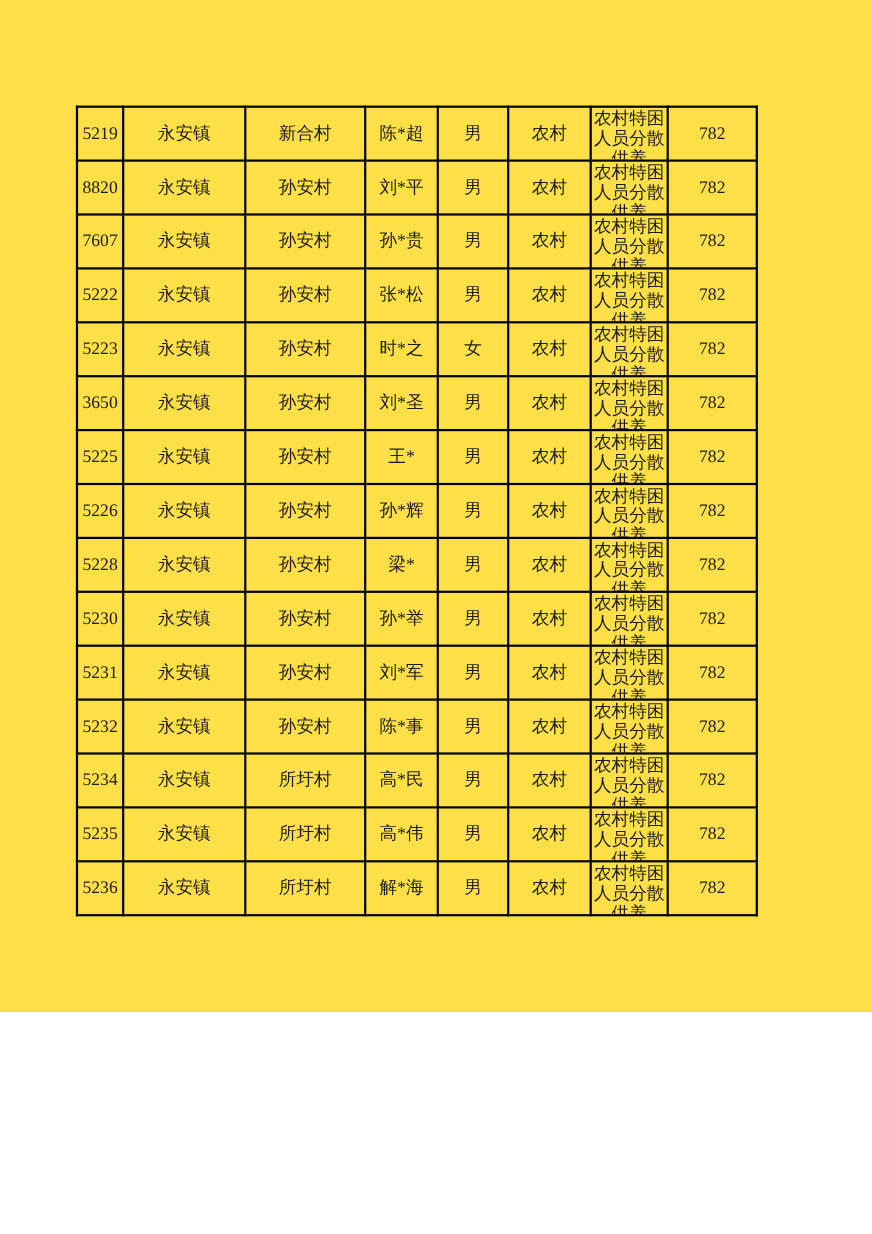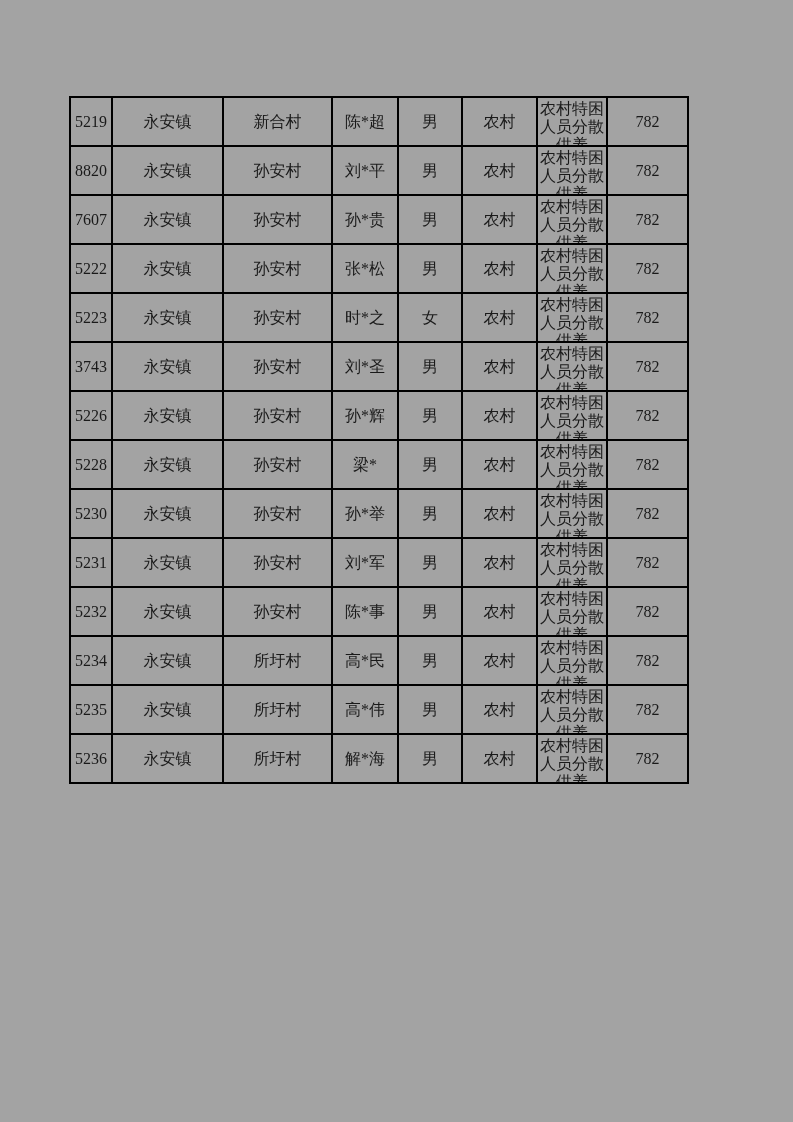--- a/index.html
+++ b/index.html
@@ -9,22 +9,22 @@
   }
   body {
     width: 793px;
     height: 1122px;
     font-family: "Liberation Serif", "DejaVu Serif", serif;
     color: #111111;
   }
   .page {
     position: relative;
     width: 793px;
-    height: 1122px;
-    background: #a3a3a3;
+    height: 920px;
+    background: #fde047;
     overflow: hidden;
   }
   table.records {
     position: absolute;
     left: 69px;
     top: 96px;
     width: 618px;
     border-collapse: collapse;
     table-layout: fixed;
   }
@@ -124,24 +124,36 @@
           <td>孙安村</td>
           <td>时*之</td>
           <td>女</td>
           <td>农村</td>
           <td class="cat">
             <div class="cat-clip">农村特困人员分散供养</div>
           </td>
           <td>782</td>
         </tr>
         <tr>
-          <td>3743</td>
+          <td>3650</td>
           <td>永安镇</td>
           <td>孙安村</td>
           <td>刘*圣</td>
+          <td>男</td>
+          <td>农村</td>
+          <td class="cat">
+            <div class="cat-clip">农村特困人员分散供养</div>
+          </td>
+          <td>782</td>
+        </tr>
+        <tr>
+          <td>5225</td>
+          <td>永安镇</td>
+          <td>孙安村</td>
+          <td>王*</td>
           <td>男</td>
           <td>农村</td>
           <td class="cat">
             <div class="cat-clip">农村特困人员分散供养</div>
           </td>
           <td>782</td>
         </tr>
         <tr>
           <td>5226</td>
           <td>永安镇</td>

